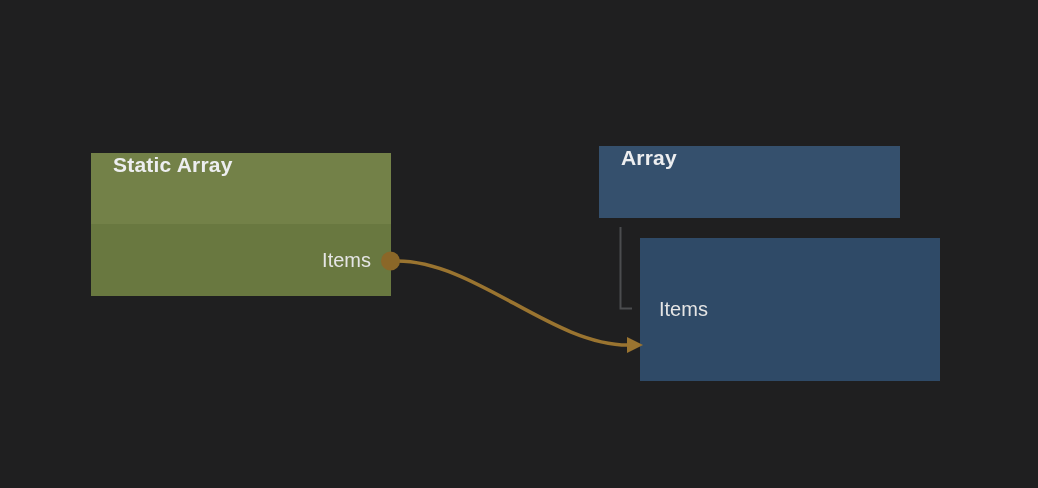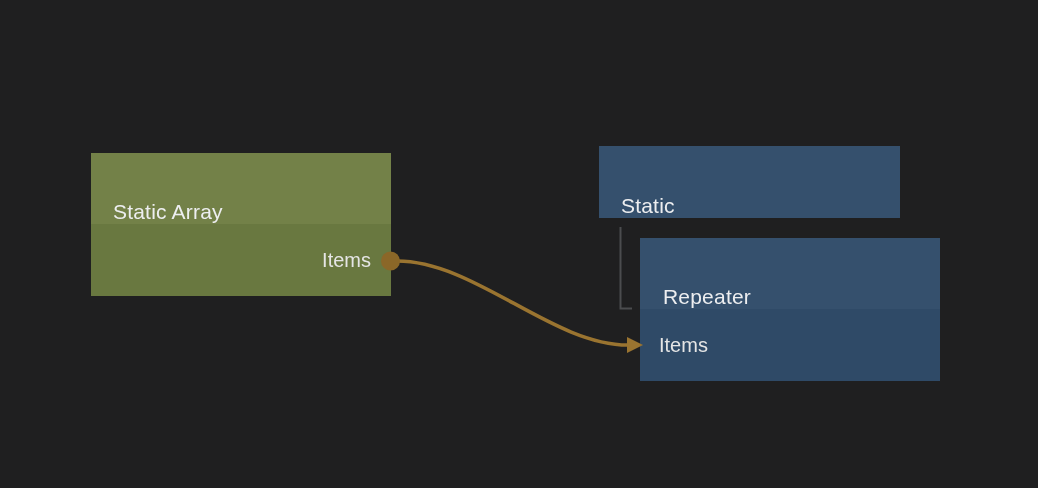--- a/index.html
+++ b/index.html
@@ -14,22 +14,23 @@
     background: #1f1f20;
     overflow: hidden;
   }
   .node {
     position: absolute;
     display: flex;
     flex-direction: column;
   }
   .node-header {
     display: flex;
-    align-items: flex-end;
+    align-items: flex-start;
     flex: 0 0 auto;
+    font-weight: bold;
   }
   .node-title {
     color: #edeef0;
     font-size: 21px;
     letter-spacing: 0.2px;
     white-space: nowrap;
   }
   .node-body {
     display: flex;
     flex-direction: column;
@@ -75,28 +76,25 @@
     </div>
     <div class="node-body" style="background-color: rgb(105, 120, 64);">
       <div class="port-row">
         <span class="port-label">Items</span>
       </div>
     </div>
   </div>
 
   <div class="node" id="node-group">
     <div class="node-header" style="background-color: rgb(53, 80, 109);">
-      <span class="node-title">Static</span>
+      <span class="node-title">Array</span>
     </div>
   </div>
 
   <div class="node" id="node-repeater">
-    <div class="node-header" style="background-color: rgb(53, 80, 109);">
-      <span class="node-title">Repeater</span>
-    </div>
     <div class="node-body" style="background-color: rgb(47, 74, 103);">
       <div class="port-row">
         <span class="port-label">Items</span>
       </div>
     </div>
   </div>
 
   <svg class="wires" width="1038" height="488" viewBox="0 0 1038 488">
 
     <path d="M 620.5 227 L 620.5 308.5 L 632 308.5" fill="none" stroke-width="2" style="stroke: rgb(75, 76, 78);"></path>

